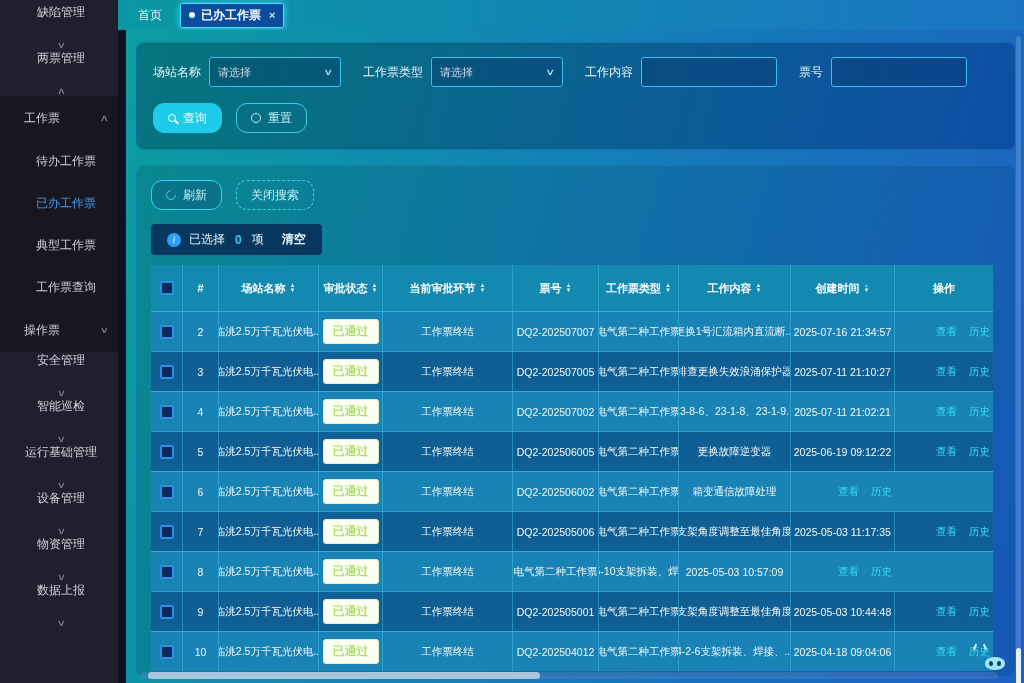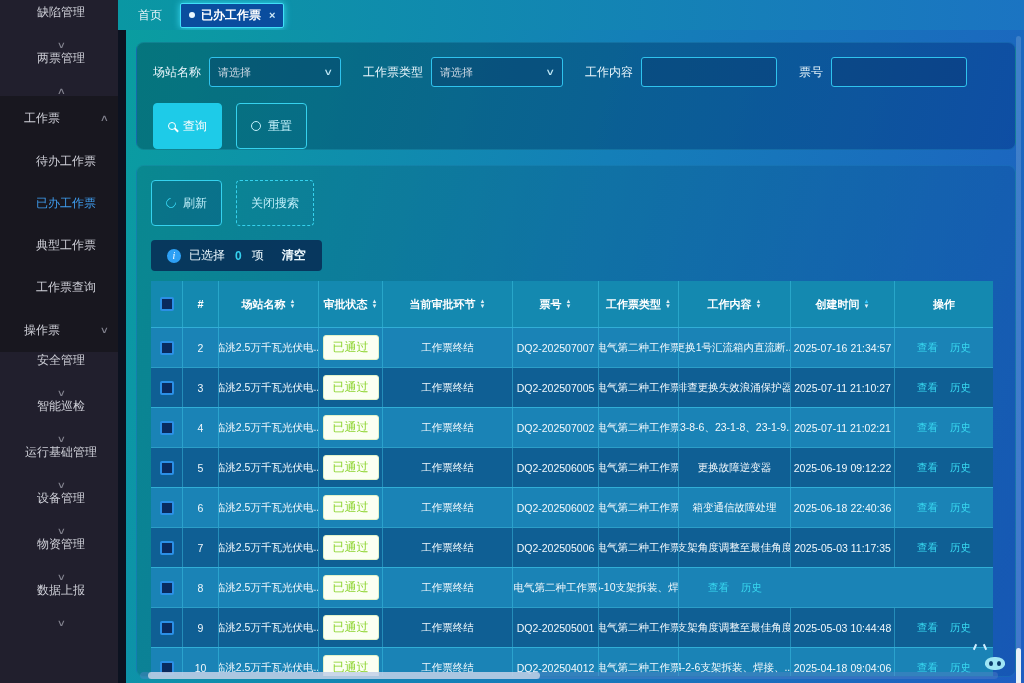--- a/index.html
+++ b/index.html
@@ -39,22 +39,22 @@
   .f-group{display:flex;align-items:center;gap:8px;}
   .f-label{color:#eaf6fc;font-size:12px;white-space:nowrap;}
   .sel-box{width:132px;height:30px;border:1px solid #2fc3ee;border-radius:3px;
            background:rgba(8,40,90,.30);display:flex;align-items:center;justify-content:space-between;
            padding:0 8px;cursor:pointer;}
   .sel-value{color:#cdd8e4;font-size:11px;}
   .sel-caret{color:#bfe8f6;font-size:9px;transform:scaleX(1.5);}
   .txt-input{width:136px;height:30px;border:1px solid #2fc3ee;border-radius:3px;
              background:rgba(8,40,90,.30);color:#eaf6fc;font-size:12px;padding:0 8px;outline:none;}
   .btn-row{display:flex;align-items:center;gap:14px;margin-top:16px;}
-  .btn{height:46px;display:inline-flex;align-items:center;gap:7px;font-size:12px;
-       border-radius:4px;padding:0 14px;cursor:pointer;}
+  .btn{height:30px;display:inline-flex;align-items:center;gap:7px;font-size:12px;
+       border-radius:11px;padding:0 14px;cursor:pointer;}
   .btn-query{background:#1ecbe8;color:#fff;border:1px solid #1ecbe8;}
   .btn-reset{background:transparent;color:#c2f0fb;border:1px solid #35d2ee;}
   .icon-search{width:8px;height:8px;border:1.5px solid #fff;border-radius:50%;position:relative;display:inline-block;}
   .icon-search::after{content:'';position:absolute;width:5px;height:1.5px;background:#fff;
                       transform:rotate(45deg);right:-4px;bottom:-1px;}
   .icon-ring{width:10px;height:10px;border:1.5px solid #c2f0fb;border-radius:50%;display:inline-block;}
   .icon-refresh{width:10px;height:10px;border:1.5px solid #35d2ee;border-radius:50%;
                 border-top-color:transparent;transform:rotate(40deg);display:inline-block;}
 
   
@@ -76,21 +76,21 @@
   .grid-cols{display:grid;grid-template-columns:32px 36px 100px 64px 130px 86px 80px 112px 104px 98px;}
   .thead{background:#1489b0;height:46px;}
   .th{display:flex;align-items:center;justify-content:center;color:#fff;font-size:11px;font-weight:bold;
       border-right:1px solid rgba(70,210,240,.40);white-space:nowrap;overflow:hidden;}
   .th:last-child{border-right:none;}
   .trow{height:40px;border-top:1px solid rgba(70,210,240,.55);}
   .trow.even{background:#1a83b6;}
   .trow.odd{background:#0f5f94;}
   .td{display:flex;align-items:center;justify-content:center;color:#f2f8fc;font-size:10.5px;
       border-right:1px solid rgba(70,210,240,.40);white-space:nowrap;overflow:hidden;padding:0 3px;}
-  .td:last-child{border-right:none;}
+  .td:last-child{border-right:none;justify-content:flex-end;}
   .cbx{width:14px;height:14px;background:#0a2a5e;border:2px solid #2b8fe6;border-radius:2px;
        display:inline-block;cursor:pointer;}
   .sort{display:inline-flex;flex-direction:column;margin-left:4px;cursor:pointer;}
   .sort i{font-style:normal;font-size:6px;line-height:5px;color:#dceef6;}
   .sort.sorted i.up{color:#35c8ff;}
   .badge{background:#fbfff2;color:#8ad32a;border:1px solid #e2f2c8;border-radius:3px;
          font-size:12px;padding:3px 9px;}
   .link{color:#38d8f0;cursor:pointer;}
   .td-actions{gap:12px;}
 
@@ -389,21 +389,20 @@
                 </div>
                 <div class="td">6</div>
                 <div class="td">临洮2.5万千瓦光伏电...</div>
                 <div class="td">
                   <span class="badge">已通过</span>
                 </div>
                 <div class="td">工作票终结</div>
                 <div class="td">DQ2-202506002</div>
                 <div class="td">电气第二种工作票</div>
                 <div class="td">箱变通信故障处理</div>
-                <div class="td">2025-06-18 22:40:36</div>
                 <div class="td td-actions">
                   <span class="link">查看</span>
                   <span class="link">历史</span>
                 </div>
               </div>
               <div class="trow grid-cols odd">
                 <div class="td">
                   <span class="cbx"></span>
                 </div>
                 <div class="td">7</div>
@@ -426,20 +425,21 @@
                   <span class="cbx"></span>
                 </div>
                 <div class="td">8</div>
                 <div class="td">临洮2.5万千瓦光伏电...</div>
                 <div class="td">
                   <span class="badge">已通过</span>
                 </div>
                 <div class="td">工作票终结</div>
                 <div class="td">电气第二种工作票</div>
                 <div class="td">23-5-10支架拆装、焊接...</div>
+                <div class="td">2025-05-03 10:57:09</div>
                 <div class="td td-actions">
                   <span class="link">查看</span>
                   <span class="link">历史</span>
                 </div>
               </div>
               <div class="trow grid-cols odd">
                 <div class="td">
                   <span class="cbx"></span>
                 </div>
                 <div class="td">9</div>

